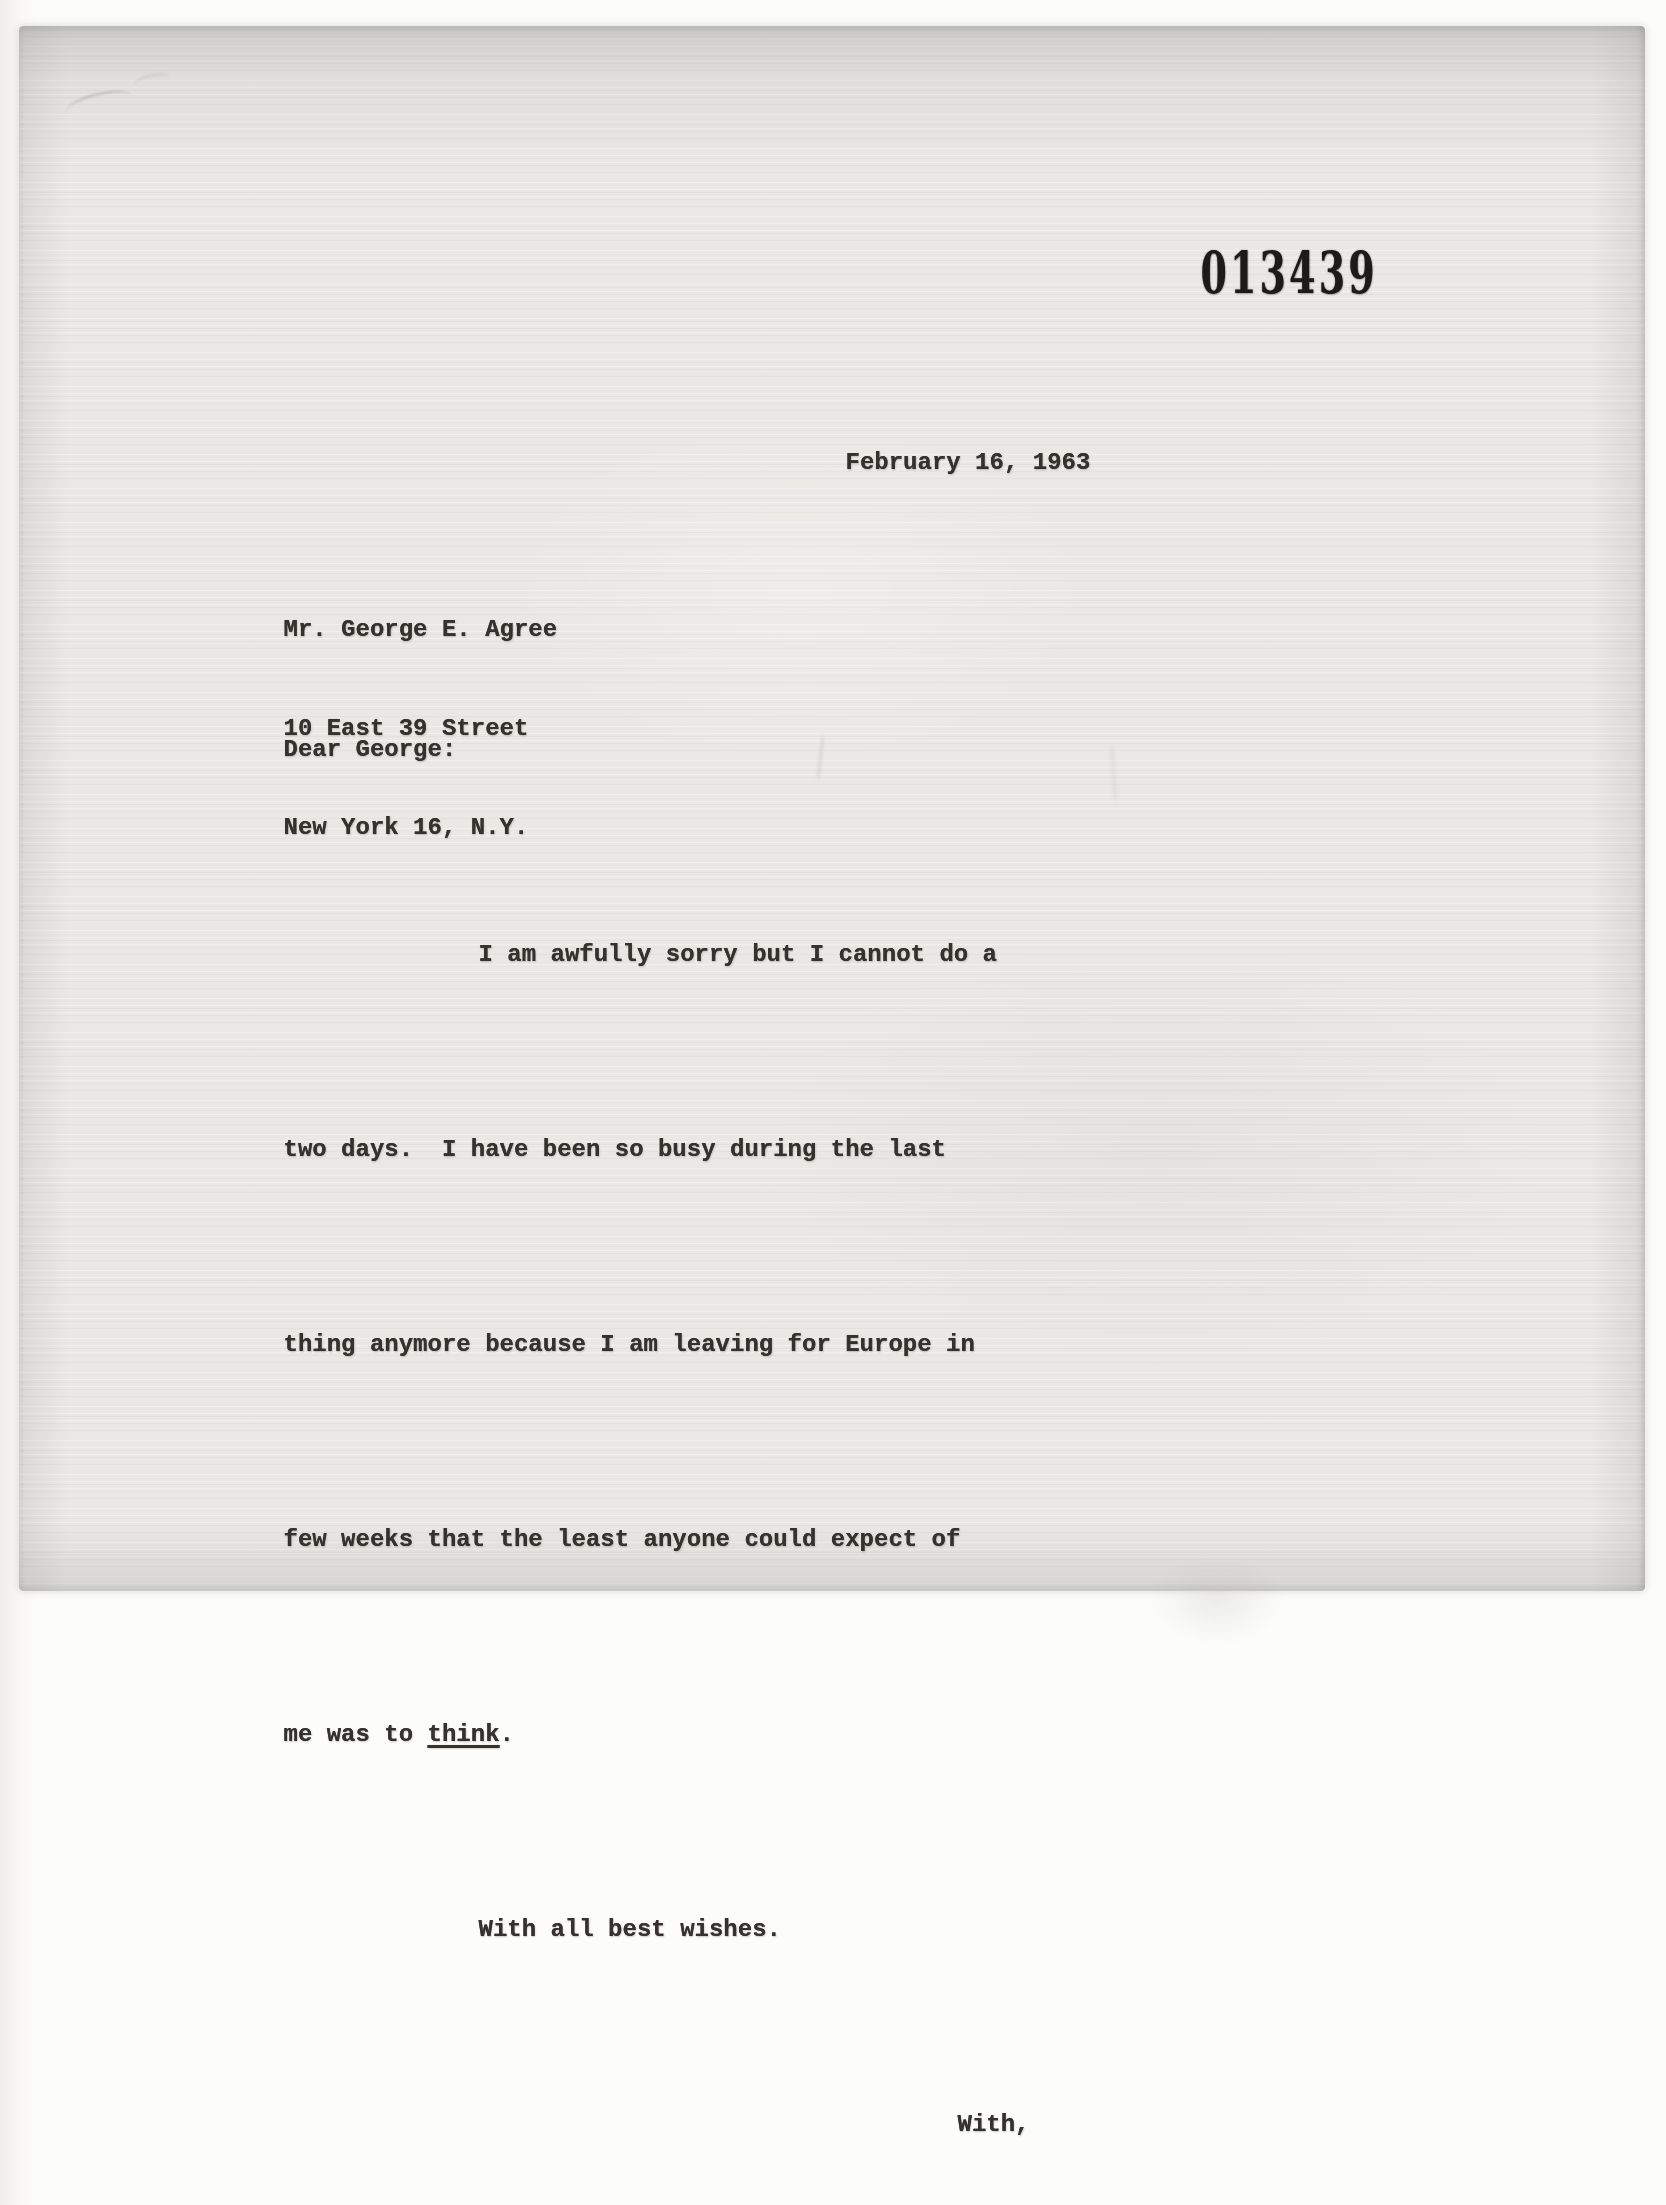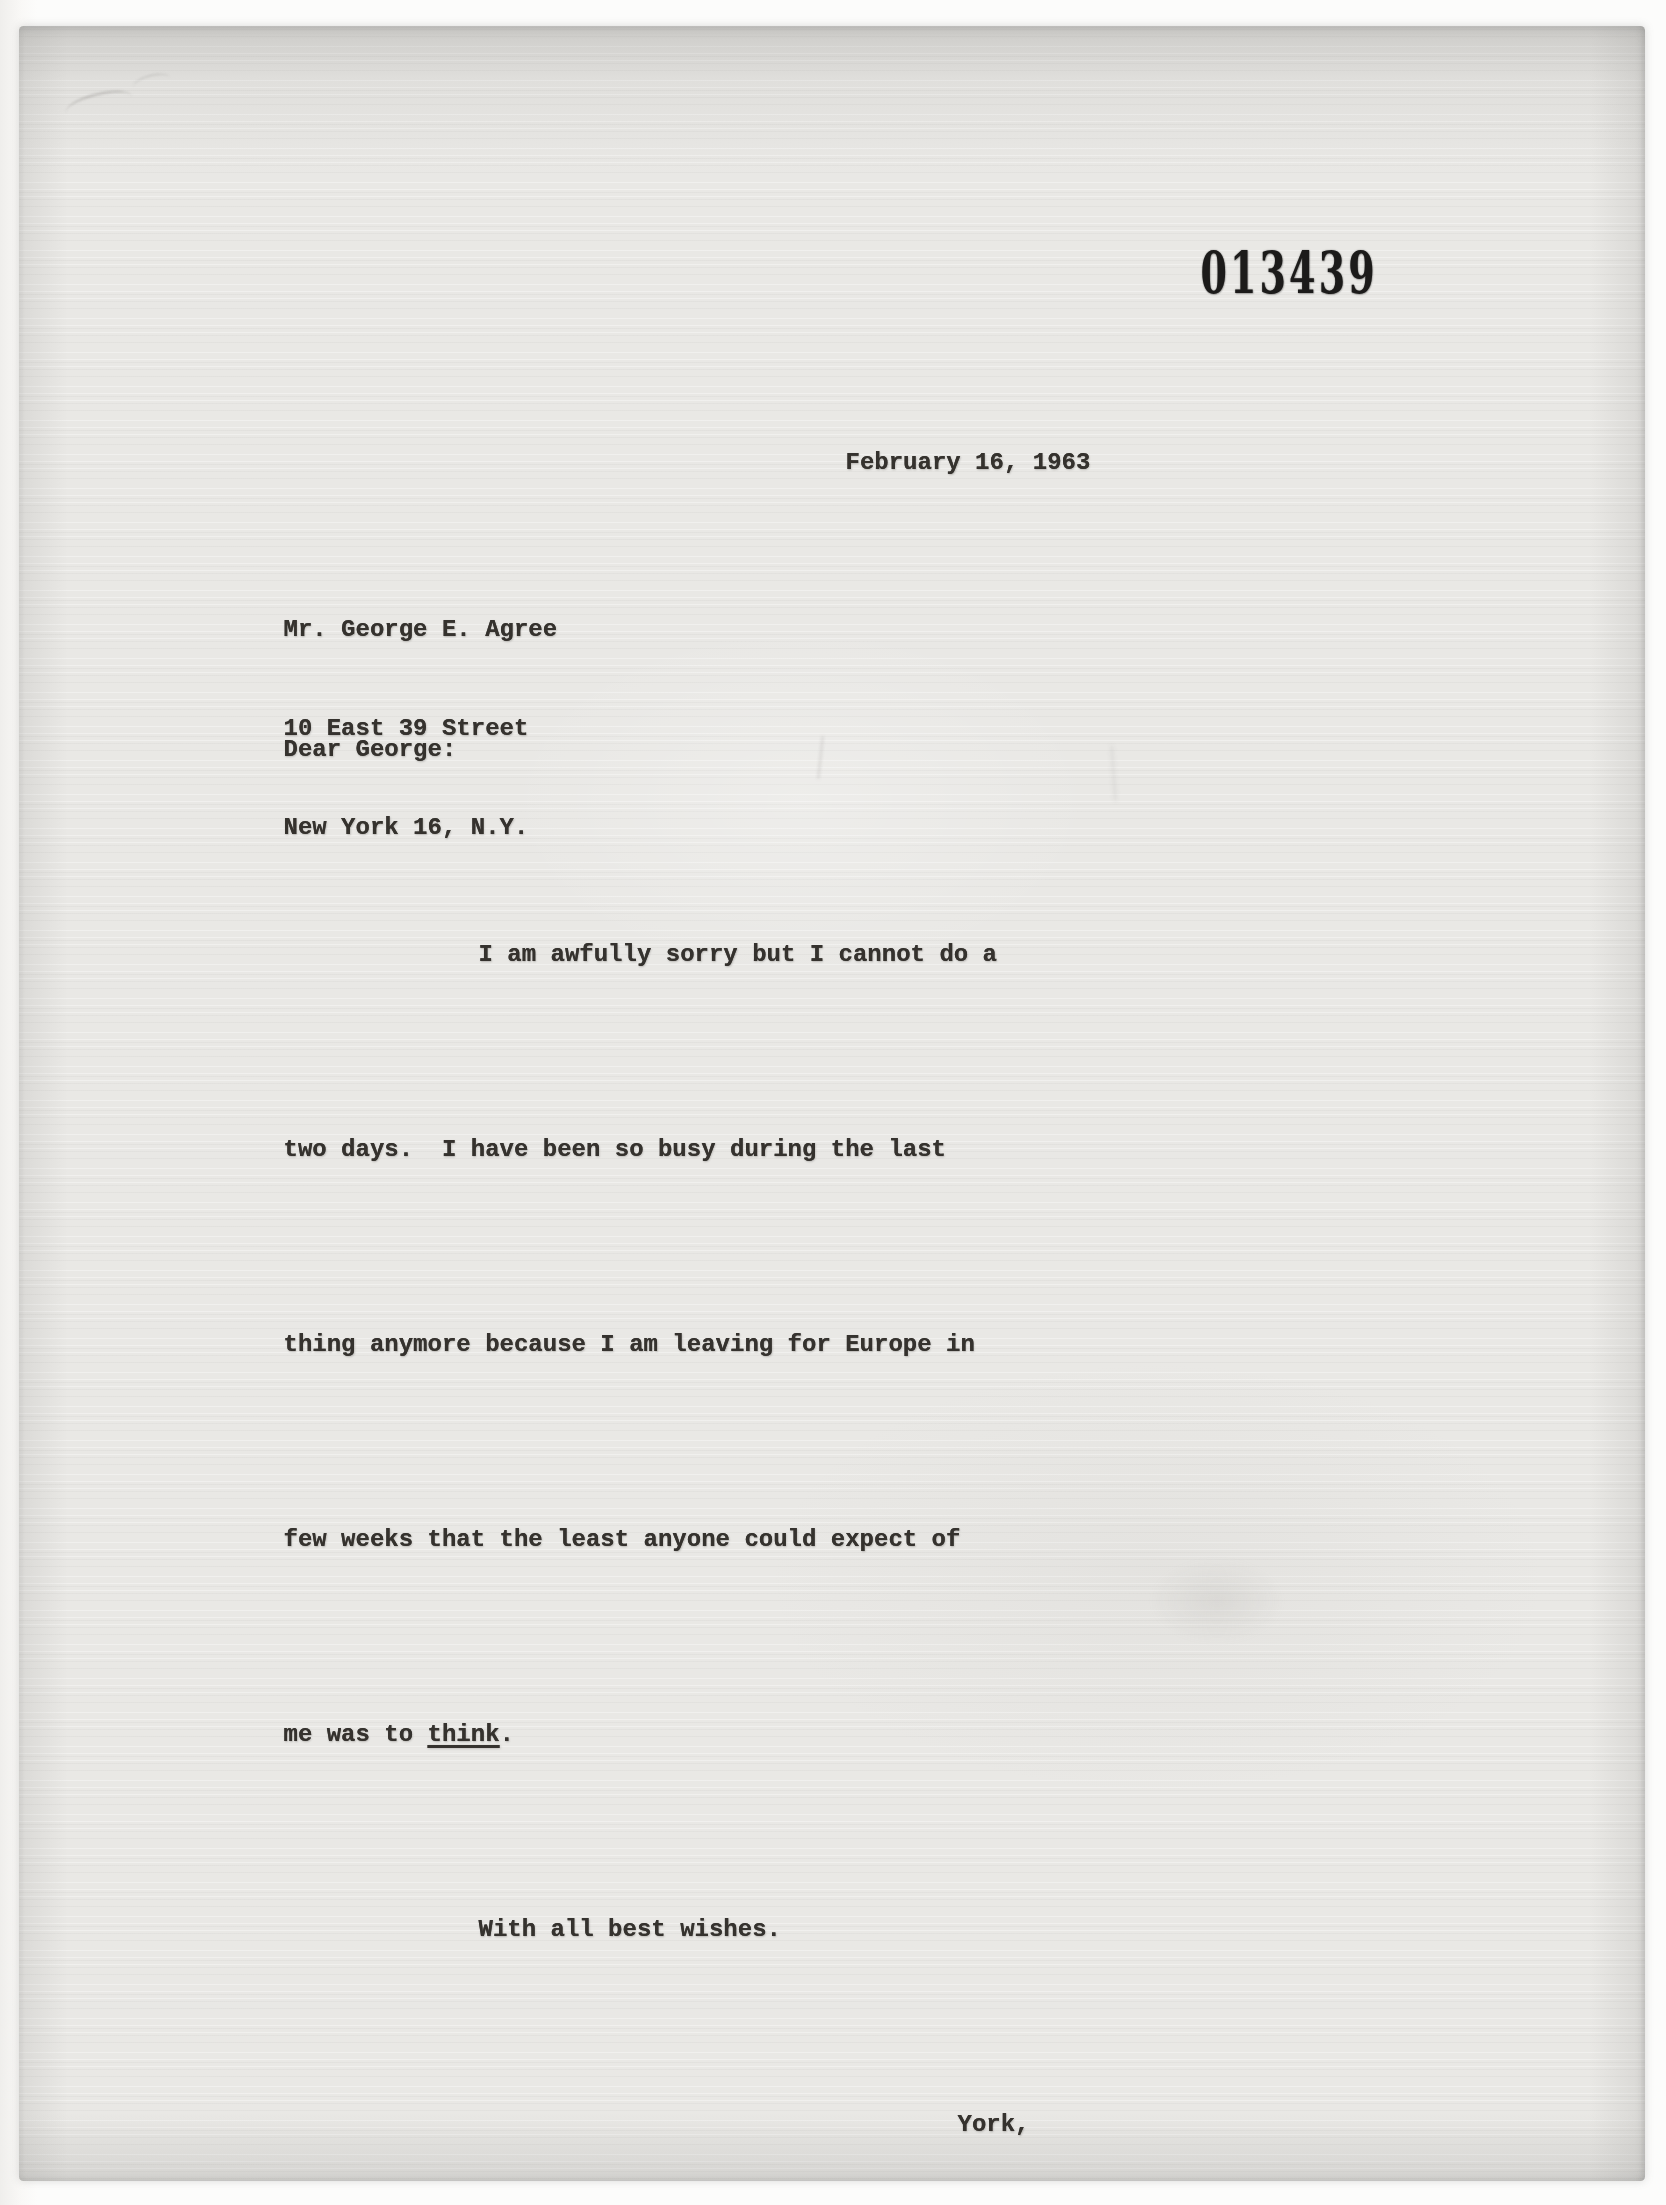--- a/index.html
+++ b/index.html
@@ -15,21 +15,21 @@
     overflow: hidden;
     font-family: "Liberation Mono", "DejaVu Sans Mono", monospace;
   }
 
   
   .paper {
     position: absolute;
     left: 18.5px;
     top: 26px;
     width: 1626px;
-    height: 2155px;
+    height: 1565px;
     border-radius: 4.3px;
     background-color: #e9e8e5;
     background-image:
       
       linear-gradient(180deg, rgba(140,139,136,0.30) 0%, rgba(160,159,156,0.12) 56px, rgba(0,0,0,0) 148px),
       
       linear-gradient(270deg, rgba(150,149,146,0.20) 0%, rgba(0,0,0,0) 56px),
       
       linear-gradient(90deg, rgba(150,149,146,0.18) 0%, rgba(0,0,0,0) 49px),
       
@@ -144,21 +144,21 @@
 
   <div class="typed salutation">Dear George:</div>
 
   <div class="typed body-block">
     <div class="typed-line indent-1">I am awfully sorry but I cannot do a</div>
     <div class="typed-line">two days.  I have been so busy during the last</div>
     <div class="typed-line">thing anymore because I am leaving for Europe in</div>
     <div class="typed-line">few weeks that the least anyone could expect of</div>
     <div class="typed-line"><span>me was to </span><span class="underlined-word">think</span><span>.</span></div>
     <div class="typed-line indent-1">With all best wishes.</div>
-    <div class="typed-line indent-signoff">York,</div>
+    <div class="typed-line indent-signoff">With,</div>
   </div>
 
   <div class="smudge smudge-scratch-a"></div>
   <div class="smudge smudge-scratch-b"></div>
   <div class="smudge smudge-mark-a"></div>
   <div class="smudge smudge-mark-b"></div>
   <div class="smudge smudge-blob"></div>
 
 </div>
 

